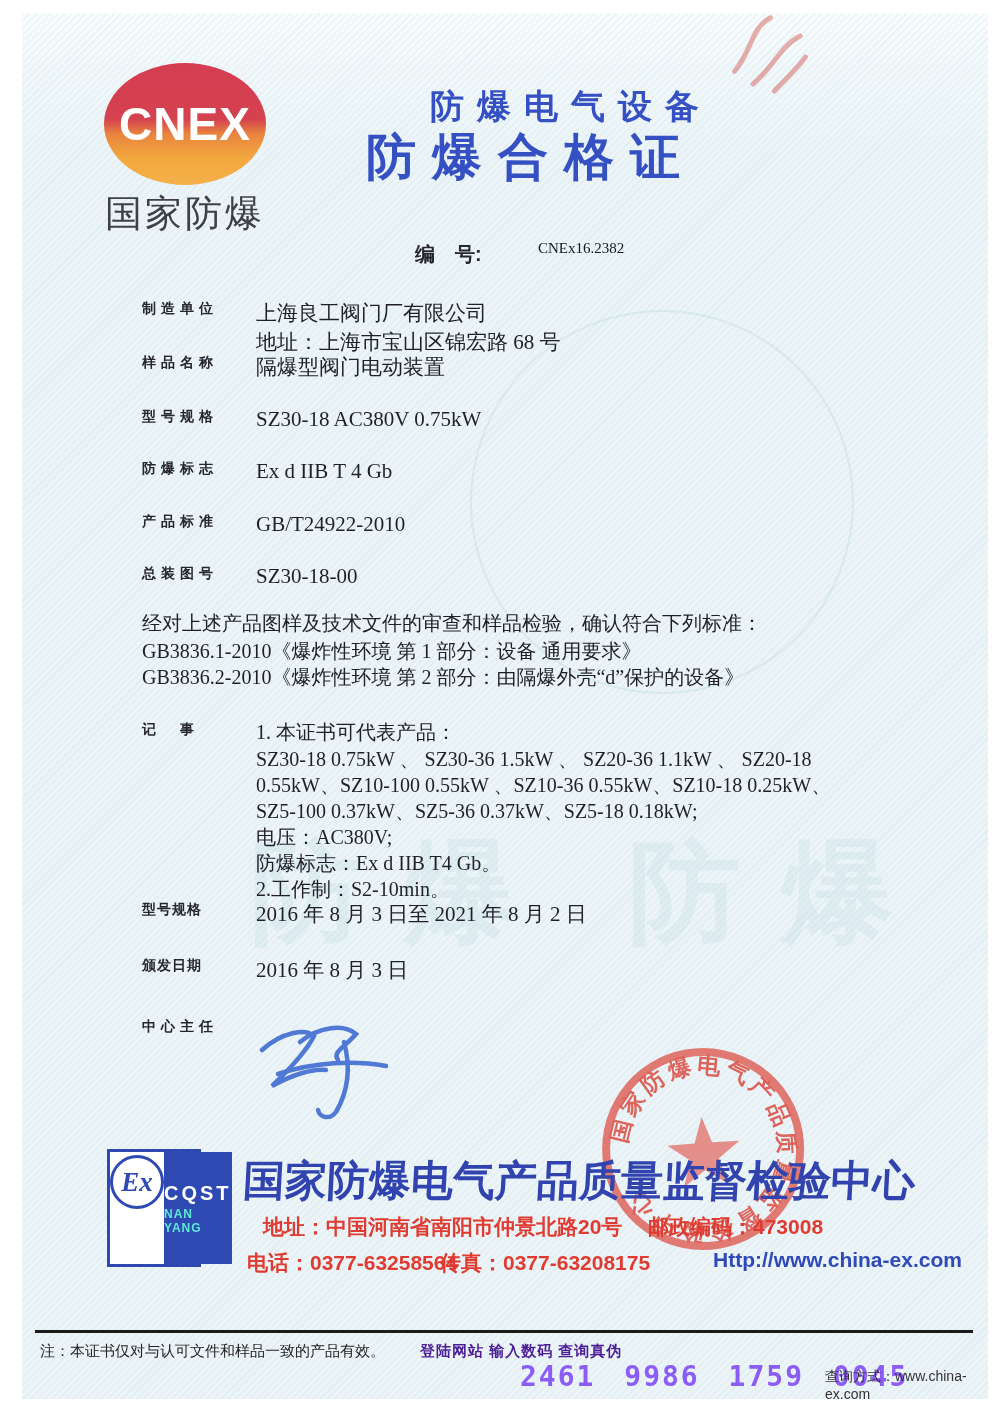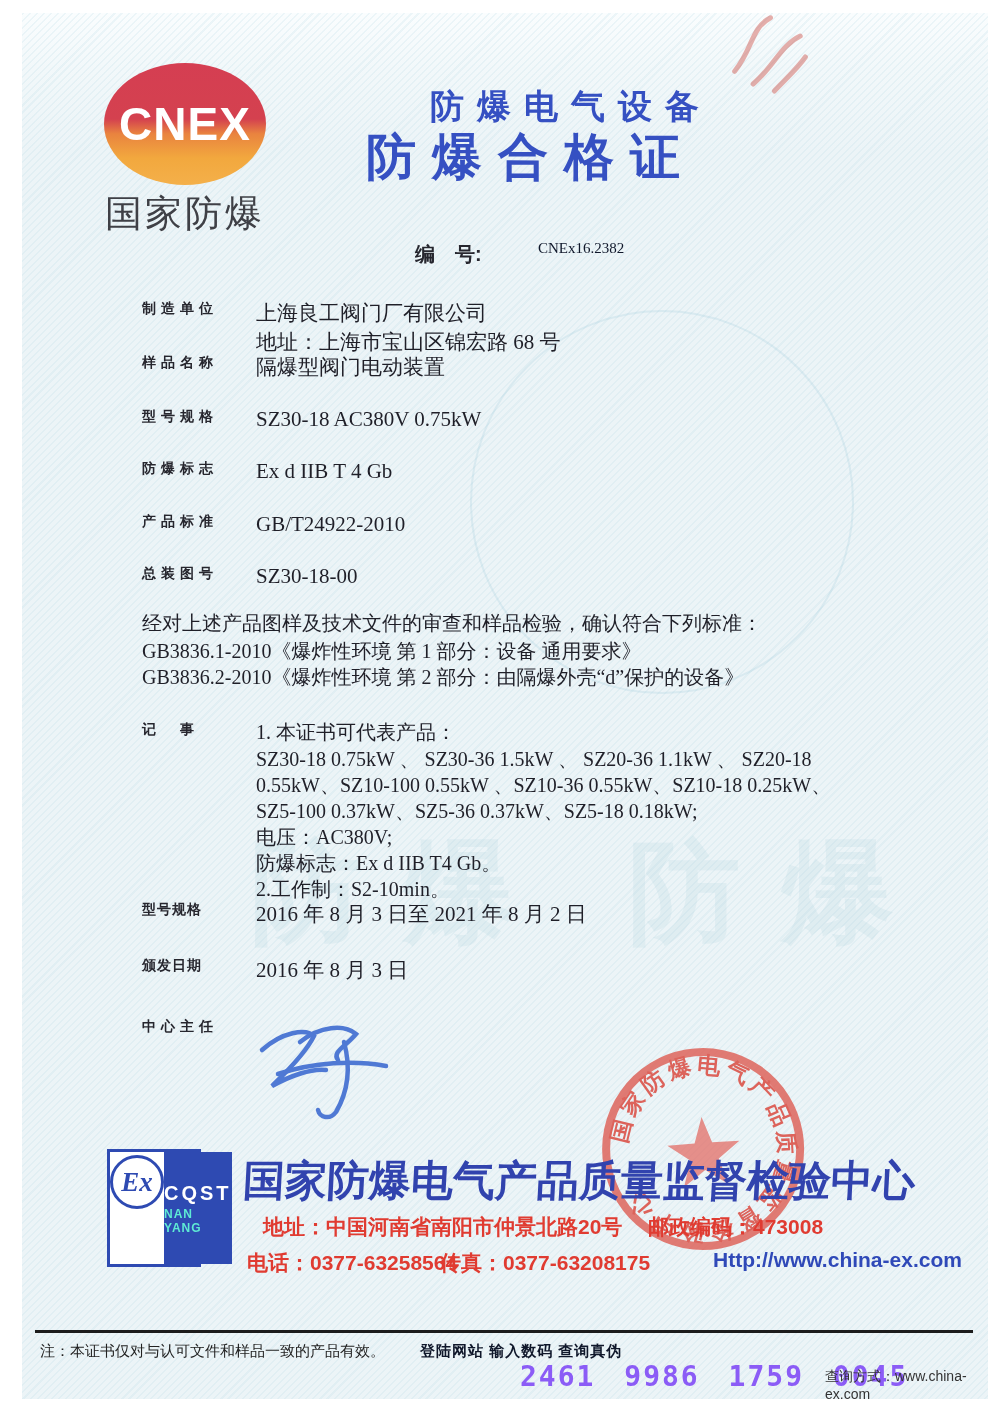--- a/index.html
+++ b/index.html
@@ -53,21 +53,21 @@
   .exlogo-cqst{color:#fff;font-size:20px;letter-spacing:3px;font-weight:600;}
   .exlogo-ny{color:#5eead4;font-size:12px;letter-spacing:1px;font-weight:600;margin-top:2px;}
   .issuer-name{position:absolute;left:243px;top:1153px;width:680px;font-size:42px;font-weight:bold;
                color:#3143ae;white-space:nowrap;transform:skewX(-3deg);
                font-family:"Liberation Serif","DejaVu Serif",serif;}
   .red-line{position:absolute;font-size:21px;font-weight:bold;color:#e03b31;white-space:nowrap;}
   .blue-url{position:absolute;font-size:21px;font-weight:bold;color:#2f49b8;white-space:nowrap;}
   
   .rule{position:absolute;left:35px;top:1330px;width:938px;height:3px;background:#1c1c1c;}
   .foot-note{position:absolute;left:40px;top:1342px;font-size:15px;color:#222;}
-  .foot-hint{position:absolute;left:420px;top:1342px;font-size:15px;font-weight:600;color:#0f172a;
+  .foot-hint{position:absolute;left:420px;top:1342px;font-size:15px;font-weight:600;color:#4c1d95;
              letter-spacing:1px;}
   .foot-code{position:absolute;left:520px;top:1360px;font-size:28px;font-weight:bold;color:#8b5cf6;
              font-family:"DejaVu Sans Mono",monospace;letter-spacing:2px;word-spacing:10px;}
   .foot-query{position:absolute;left:825px;top:1368px;font-size:14px;color:#333;}
   .stamp-svg{position:absolute;left:598px;top:1043px;opacity:.87;transform:rotate(-10deg);}
   .sig-svg{position:absolute;left:248px;top:1012px;}
 </style>
 </head>
 <body>
 

